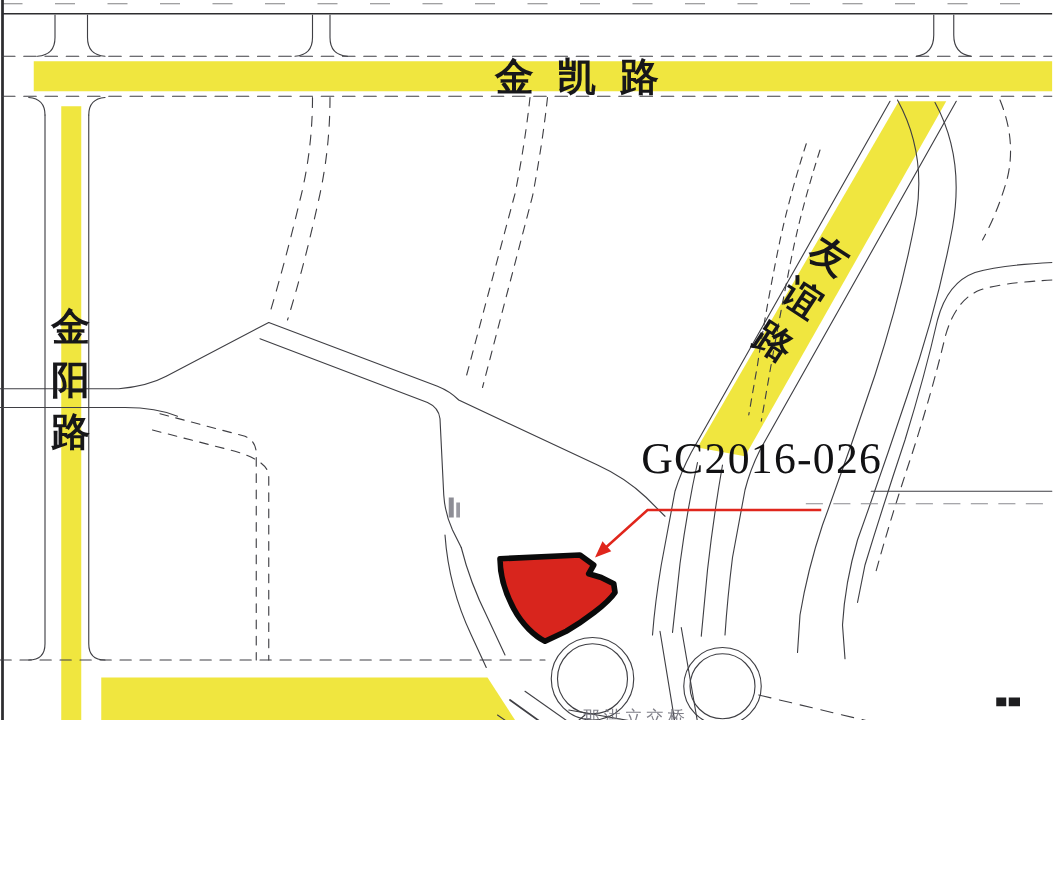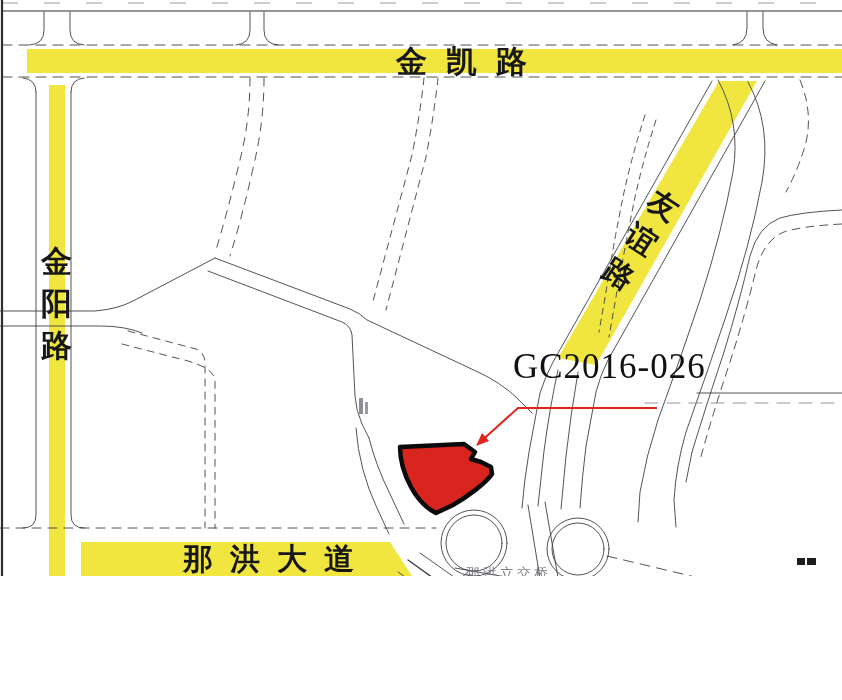--- a/index.html
+++ b/index.html
@@ -172,19 +172,18 @@
     <span>阳</span>
     <span>路</span>
   </div>
 
   <div class="road-label label-youyi">
     <span>友</span>
     <span>谊</span>
     <span>路</span>
   </div>
 
-  <div class="road-label label-nahong">那洪大道</div>
 
   <div class="label-parcel-id">GC2016-026</div>
 
   <div class="label-interchange">那洪立交桥</div>
 
 </div>
 
 </body></html>

